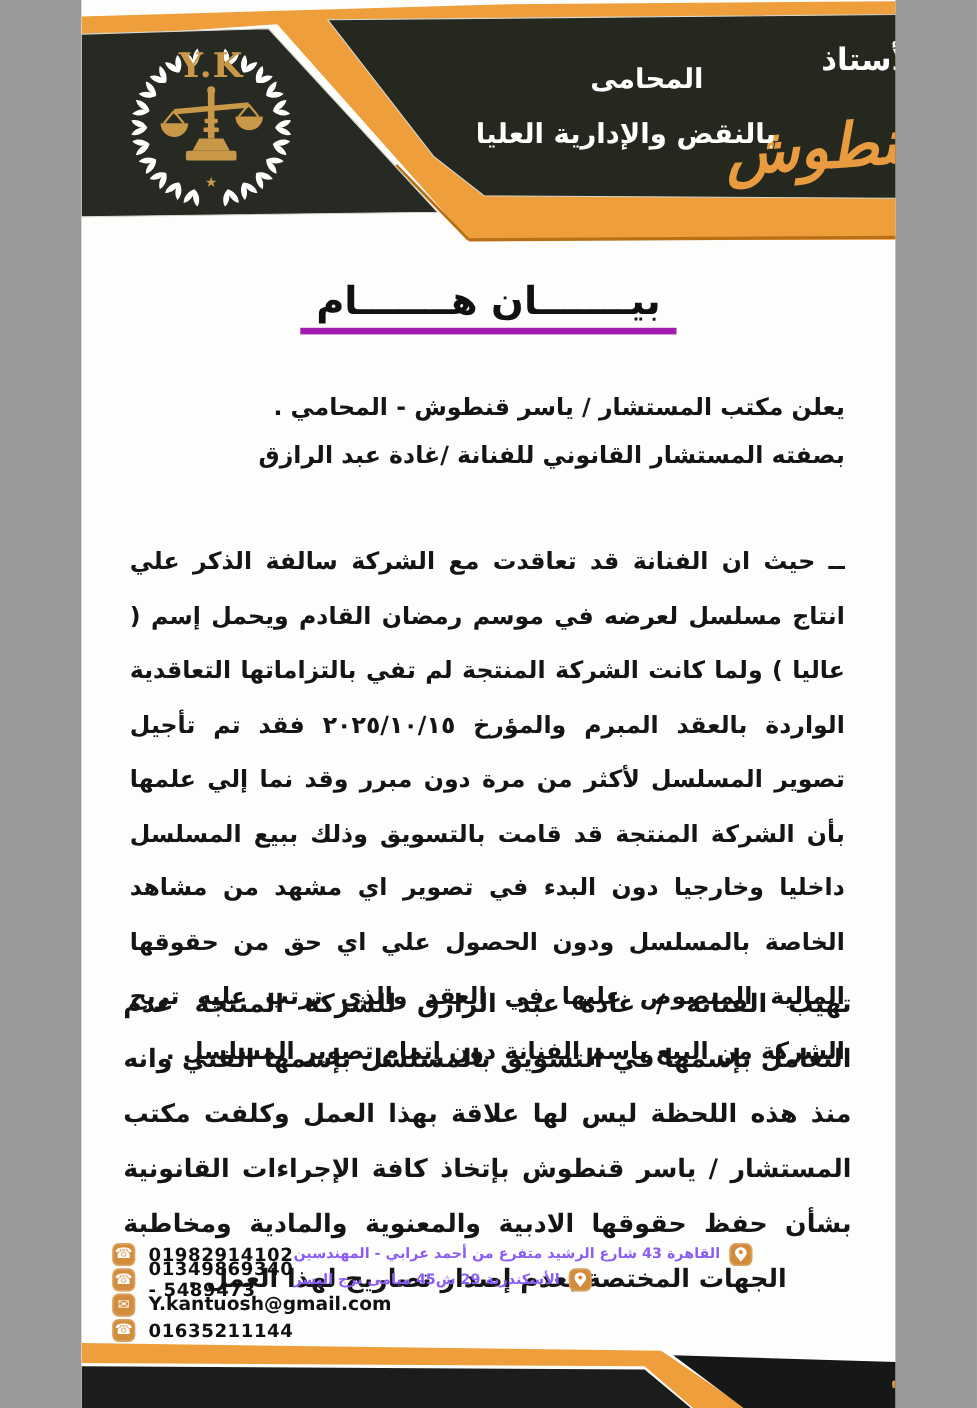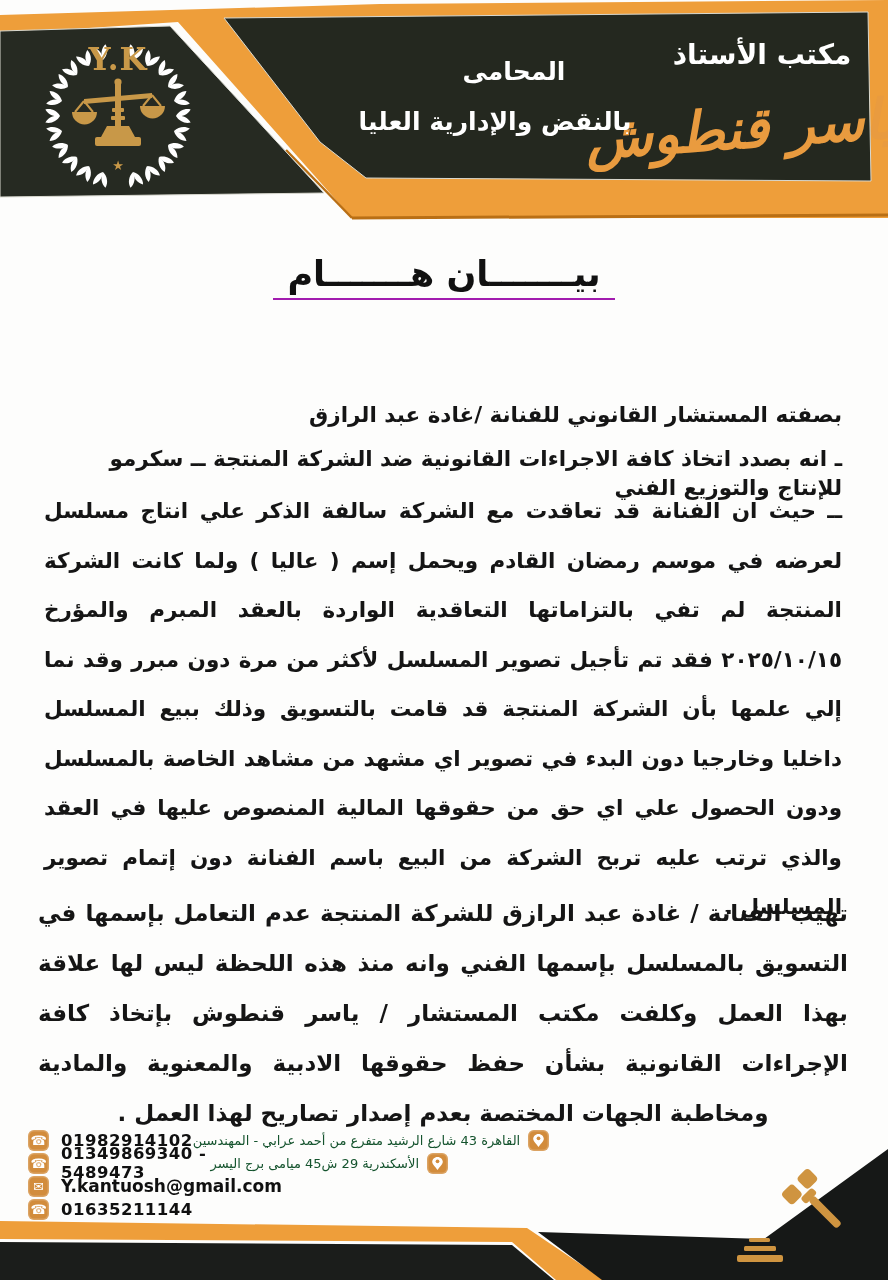--- a/index.html
+++ b/index.html
@@ -1,38 +1,38 @@
 <!DOCTYPE html>
 <html lang="ar"><head>
 <meta charset="utf-8">
 <style>
   html,body{margin:0;padding:0;background:#9a9a9a;}
-  .page{position:relative;width:888px;height:1280px;background:#fdfdfc;overflow:hidden;
+  .page{position:relative;width:740px;height:1280px;background:#fdfdfc;overflow:hidden;
         font-family:"DejaVu Sans",sans-serif;margin:0 auto;}
   svg text{font-family:"DejaVu Sans",sans-serif;}
   .ar{direction:rtl;unicode-bidi:embed;}
   .stmt-title{position:absolute;left:0;width:100%;text-align:center;color:#111;}
-  .stmt-title .ul{display:inline-block;border-bottom:2px solid #a21caf;padding:0 14px 4px 14px;
+  .stmt-title .ul{display:inline-block;border-bottom:6px solid #a21caf;padding:0 14px 4px 14px;
                   font-weight:bold;}
   #title-main{top:254px;font-size:35px;}
   #title-therefore{top:824px;font-size:31px;}
   .para{position:absolute;right:46px;left:44px;color:#151515;font-weight:bold;
         font-size:21.5px;text-align:right;line-height:1.35;}
   #p1{top:356px;} #p2{top:400px;} #p3{top:444px;}
   #p4{top:486px;line-height:49.5px;text-align:justify;text-align-last:right;}
   #p5{top:888px;right:40px;left:38px;font-size:23px;line-height:50px;
       text-align:justify;text-align-last:center;}
   
   .contacts{position:absolute;left:28px;top:1130px;width:420px;direction:ltr;}
   .crow{display:flex;align-items:center;height:20px;margin-bottom:3px;}
   .badge{flex:0 0 21px;width:21px;height:21px;border-radius:6px;background:#d28c3c;
          color:#fff;display:flex;align-items:center;justify-content:center;
          font-size:13px;line-height:1;box-shadow:inset 0 0 0 1.5px #fff3;}
   .cnum{font-weight:bold;color:#101010;font-size:16.5px;margin-left:12px;letter-spacing:.5px;}
-  .caddr{margin-left:auto;font-weight:normal;color:#14532d;font-size:13px;direction:rtl;
+  .caddr{margin-left:auto;font-weight:bold;color:#8b5cf6;font-size:13px;direction:rtl;
          white-space:nowrap;margin-right:8px;}
   .cmail{font-weight:bold;color:#101010;font-size:17px;margin-left:12px;text-align:center;}
 </style>
 </head>
 <body>
 
 <div class="page">
 
   <svg width="888" height="230" viewBox="0 0 888 230" style="position:absolute;top:0;left:0;">
     <defs>
@@ -96,22 +96,22 @@
     <text x="762" y="64" text-anchor="middle" fill="#ffffff" style="font-weight:bold;font-size:28px;" direction="rtl">مكتب الأستاذ</text>
     <text x="742" y="148" text-anchor="middle" fill="#e99b3f" transform="rotate(-4 742 148)" style="font-weight:bold;font-style:italic;font-size:55px;" direction="rtl">ياسر قنطوش</text>
     <text x="514" y="80" text-anchor="middle" fill="#ffffff" style="font-weight:bold;font-size:25px;" direction="rtl">المحامى</text>
     <text x="495" y="130" text-anchor="middle" fill="#ffffff" style="font-weight:bold;font-size:25px;" direction="rtl">بالنقض والإدارية العليا</text>
   </svg>
 
   <div id="title-main" class="stmt-title">
     <span class="ul ar">بيـــــــان هـــــــام</span>
   </div>
 
+  <div id="p1" class="para ar">يعلن مكتب المستشار / ياسر قنطوش -  المحامي .</div>
   <div id="p2" class="para ar">بصفته المستشار القانوني للفنانة  /غادة عبد الرازق</div>
-  <div id="p3" class="para ar">ـ انه بصدد اتخاذ كافة الاجراءات القانونية ضد  الشركة المنتجة ــ سكرمو للإنتاج والتوزيع الفني</div>
   <div id="p4" class="para ar">ــ  حيث ان الفنانة قد تعاقدت مع الشركة سالفة الذكر علي انتاج مسلسل لعرضه في موسم رمضان القادم ويحمل إسم ( عاليا ) ولما كانت الشركة المنتجة لم تفي بالتزاماتها التعاقدية الواردة بالعقد المبرم والمؤرخ ٢٠٢٥/١٠/١٥ فقد تم تأجيل تصوير المسلسل لأكثر من مرة دون مبرر وقد نما إلي علمها بأن الشركة المنتجة قد قامت بالتسويق وذلك ببيع المسلسل داخليا وخارجيا دون البدء في تصوير اي مشهد من مشاهد الخاصة بالمسلسل ودون الحصول علي اي حق من حقوقها المالية المنصوص عليها في العقد والذي ترتب عليه تربح الشركة من البيع باسم الفنانة دون إتمام تصوير المسلسل .</div>
 
 
   <div id="p5" class="para ar">تهيب الفنانة / غادة عبد الرازق للشركة المنتجة عدم التعامل بإسمها في التسويق بالمسلسل بإسمها الفني وانه منذ هذه اللحظة ليس لها علاقة بهذا العمل وكلفت مكتب المستشار / ياسر قنطوش بإتخاذ كافة الإجراءات القانونية بشأن حفظ حقوقها الادبية والمعنوية والمادية ومخاطبة الجهات المختصة بعدم إصدار تصاريح لهذا العمل  .</div>
 
   <div class="contacts">
     <div class="crow">
       <span class="badge">☎</span>
       <span class="cnum">01982914102</span>
       <span class="caddr">القاهرة 43 شارع الرشيد متفرع من أحمد عرابي - المهندسين</span>

